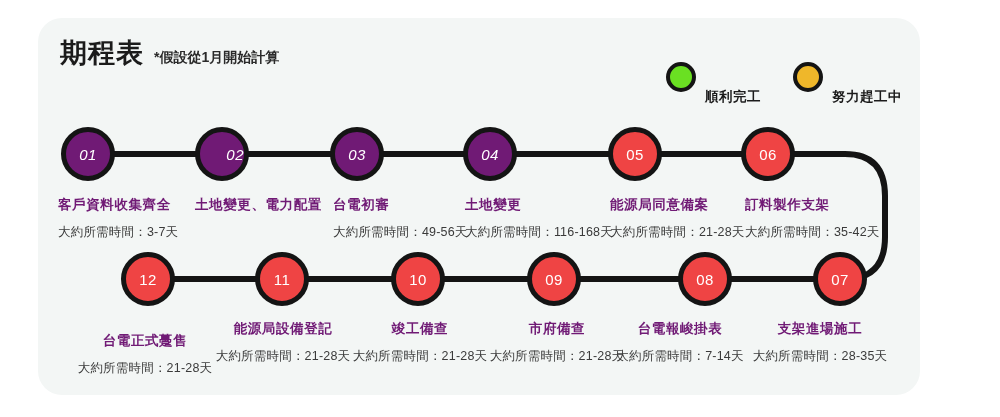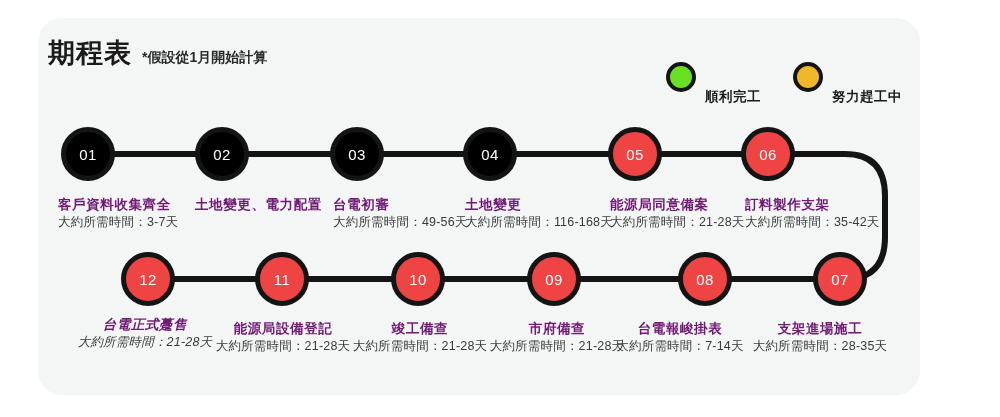--- a/index.html
+++ b/index.html
@@ -21,21 +21,21 @@
     top: 18px;
     width: 882px;
     height: 377px;
     background: #f3f6f5;
     border-radius: 24px;
   }
 
   
   #header {
     position: absolute;
-    left: 10px;
+    left: 22px;
     top: 22px;
     display: flex;
     align-items: baseline;
     gap: 10px;
   }
   #title {
     font-size: 27px;
     font-weight: bold;
     color: #1b1b1b;
     letter-spacing: 1px;
@@ -96,21 +96,21 @@
     width: 44px;
     height: 44px;
     border-radius: 50%;
     border: 5px solid #141414;
     box-sizing: content-box;
     display: flex;
     align-items: center;
     justify-content: center;
     transform: translate(-27px, -27px);
   }
-  .node.green { background: #000000; }
+  .node.green { background: #701a75; font-style: italic; }
   .node.orange { background: #ef4444; }
   .node-num {
     font-size: 15px;
     color: #ffffff;
     font-weight: normal;
     letter-spacing: 0.5px;
     line-height: 1;
   }
 
   
@@ -122,21 +122,21 @@
   .step-text.center { text-align: center; }
   .step-title {
     font-size: 13.5px;
     font-weight: bold;
     color: #701a75;
     letter-spacing: 0.6px;
     white-space: nowrap;
     line-height: 1;
   }
   .step-duration {
-    margin-top: 4px;
+    margin-top: 14px;
     font-size: 12.5px;
     color: #3a3a3a;
     letter-spacing: 0.2px;
     white-space: nowrap;
     line-height: 1;
   }
 </style>
 </head>
 <body>
 
@@ -164,21 +164,21 @@
   <line x1="88" y1="154" x2="768" y2="154" stroke="#141414" stroke-width="6"></line>
 
   <path d="M 768 154 L 845 154 Q 885 154 885 196 L 885 237 Q 885 279 845 279 L 840 279" fill="none" stroke="#141414" stroke-width="6" stroke-linecap="round"></path>
 
   <line x1="840" y1="279" x2="148" y2="279" stroke="#141414" stroke-width="6"></line>
 </svg>
 
 <div class="node green" style="left:88px;  top:154px;">
     <span class="node-num">01</span>
   </div>
-<div class="node green" style="left:222px; top:154px;">
+<div class="node green" style="left:222px; top:154px;justify-content:flex-end;">
     <span class="node-num">02</span>
   </div>
 <div class="node green" style="left:357px; top:154px;">
     <span class="node-num">03</span>
   </div>
 <div class="node green" style="left:490px; top:154px;">
     <span class="node-num">04</span>
   </div>
 <div class="node orange" style="left:635px; top:154px;">
     <span class="node-num">05</span>
@@ -223,21 +223,21 @@
 <div class="node orange" style="left:554px; top:279px;">
     <span class="node-num">09</span>
   </div>
 <div class="node orange" style="left:705px; top:279px;">
     <span class="node-num">08</span>
   </div>
 <div class="node orange" style="left:840px; top:279px;">
     <span class="node-num">07</span>
   </div>
 
-<div class="step-text center" style="left:50px;  top:318px;font-style:italic;">
+<div class="step-text center" style="left:50px;  top:334px;">
   <div class="step-title">台電正式躉售</div>
   <div class="step-duration">大約所需時間：21-28天</div>
 </div>
 <div class="step-text center" style="left:188px; top:322px;">
   <div class="step-title">能源局設備登記</div>
   <div class="step-duration">大約所需時間：21-28天</div>
 </div>
 <div class="step-text center" style="left:325px; top:322px;">
   <div class="step-title">竣工備查</div>
   <div class="step-duration">大約所需時間：21-28天</div>

